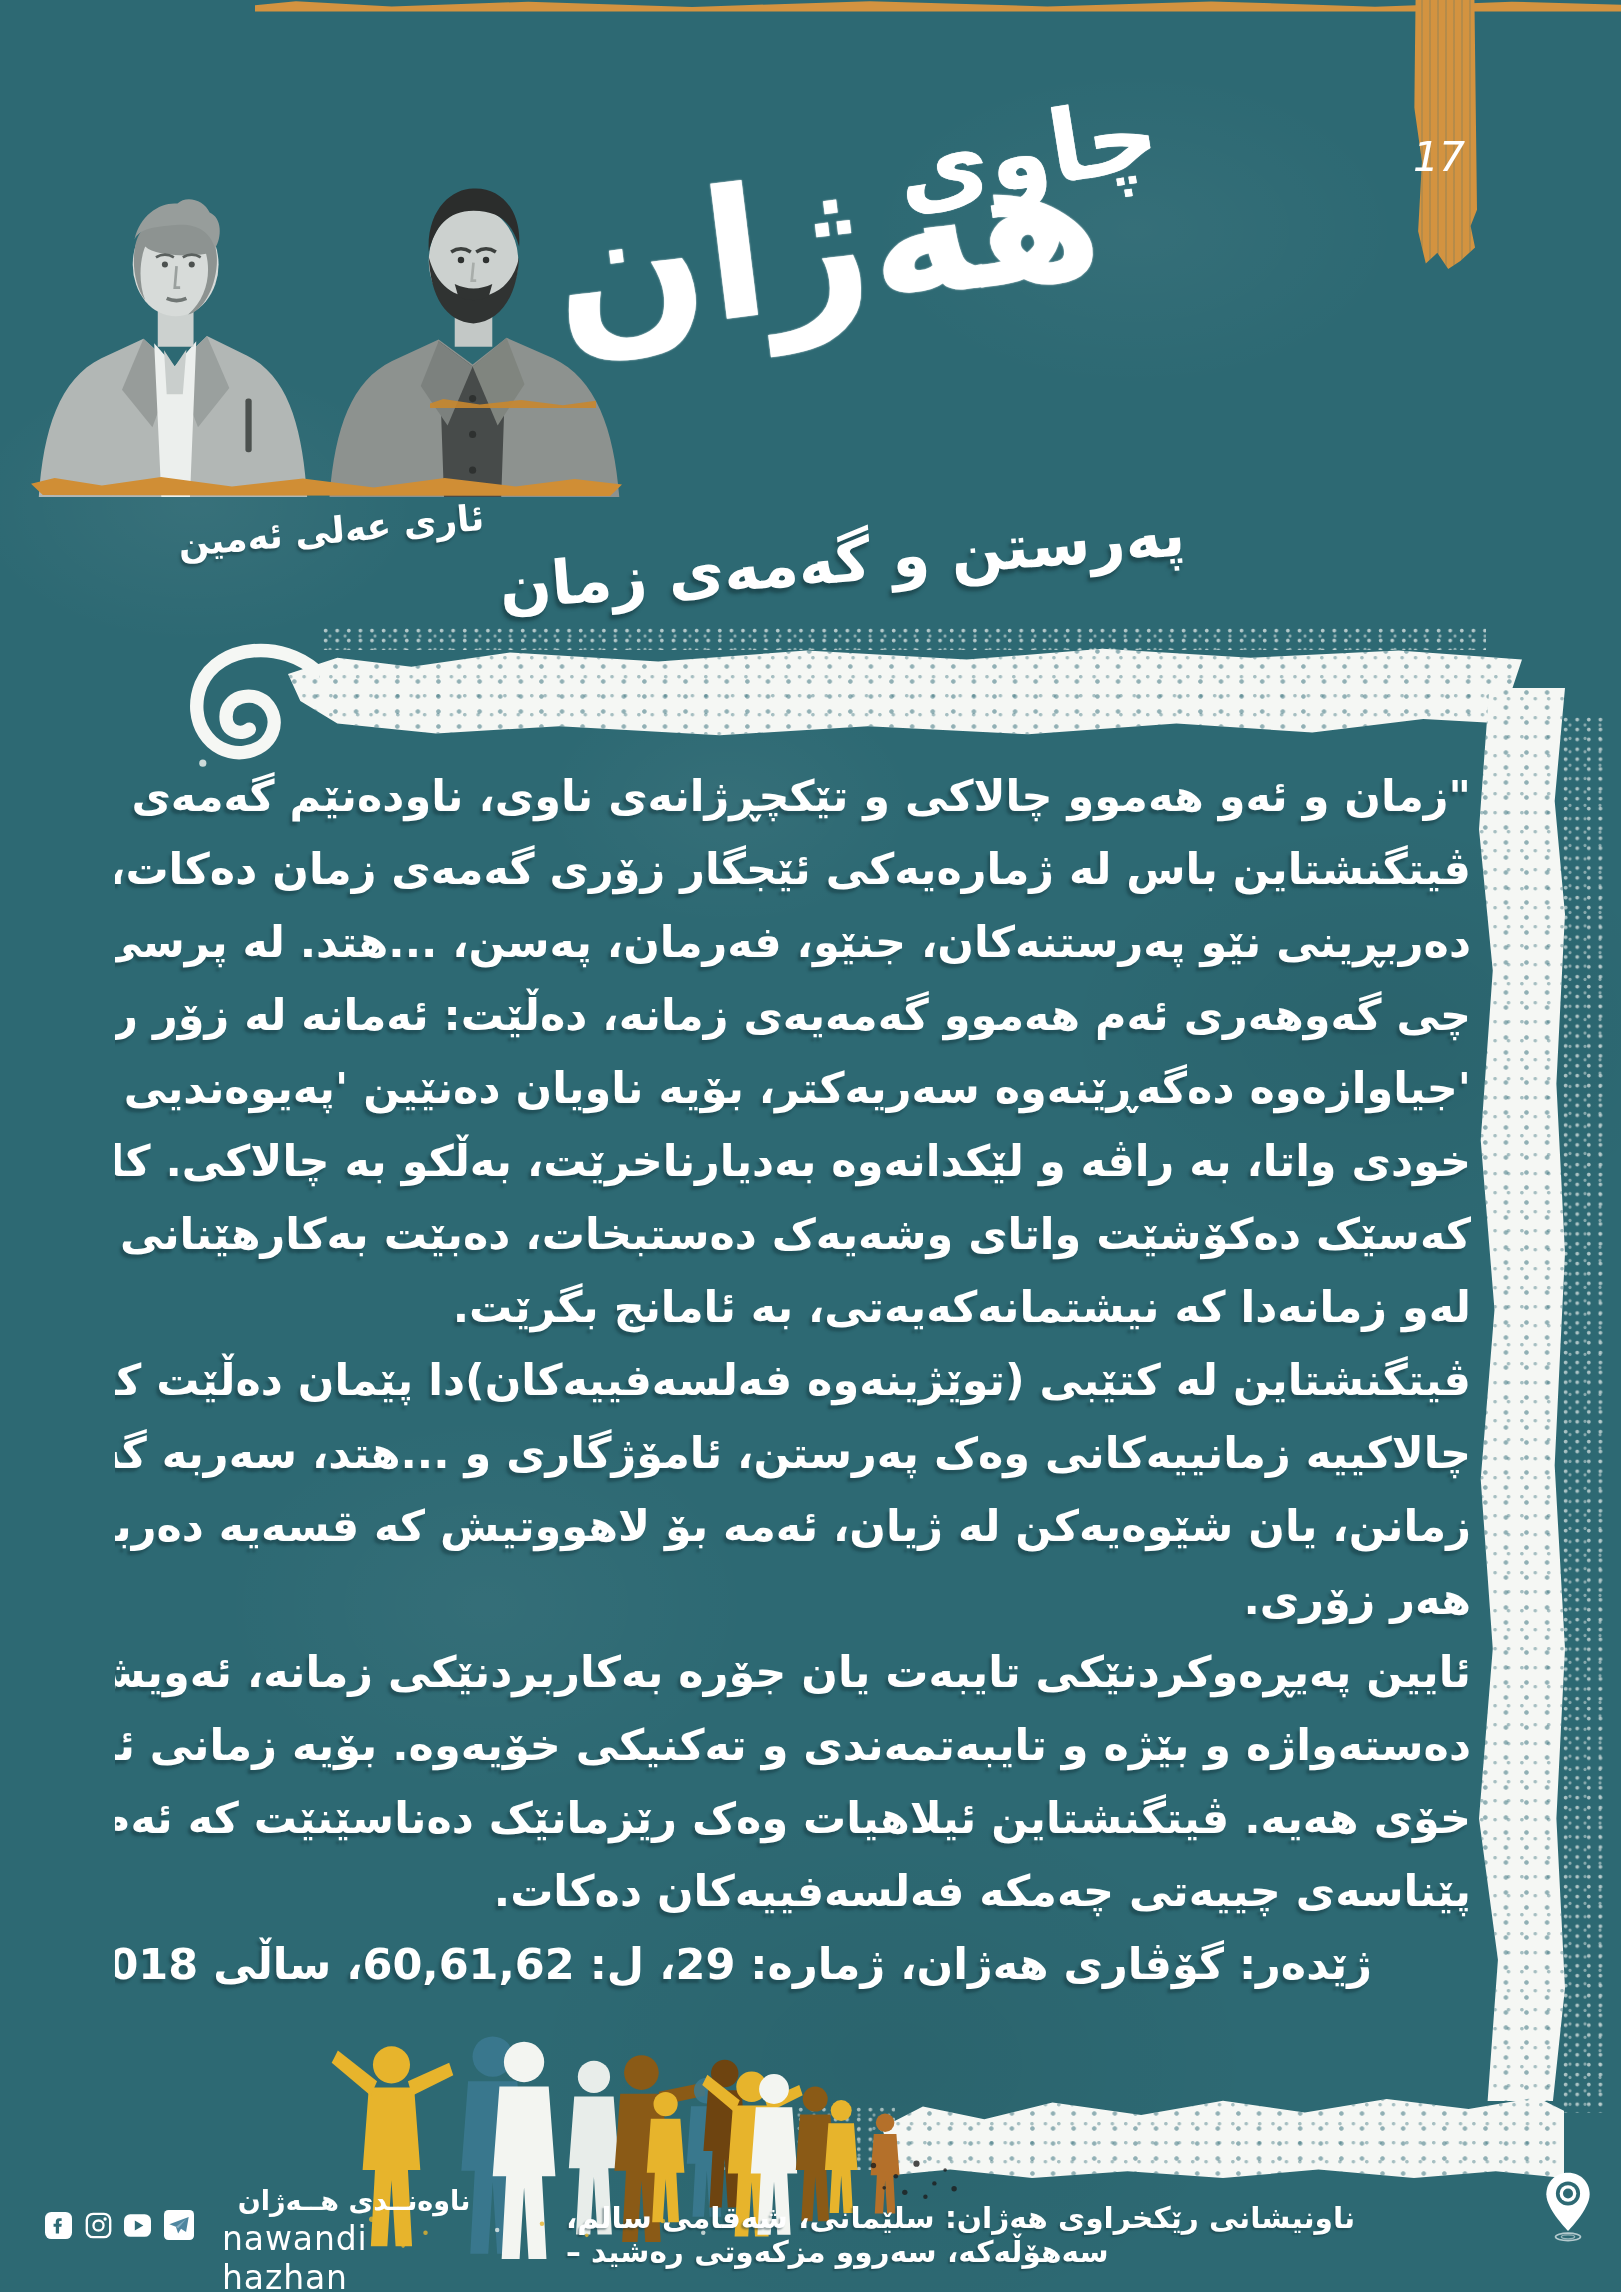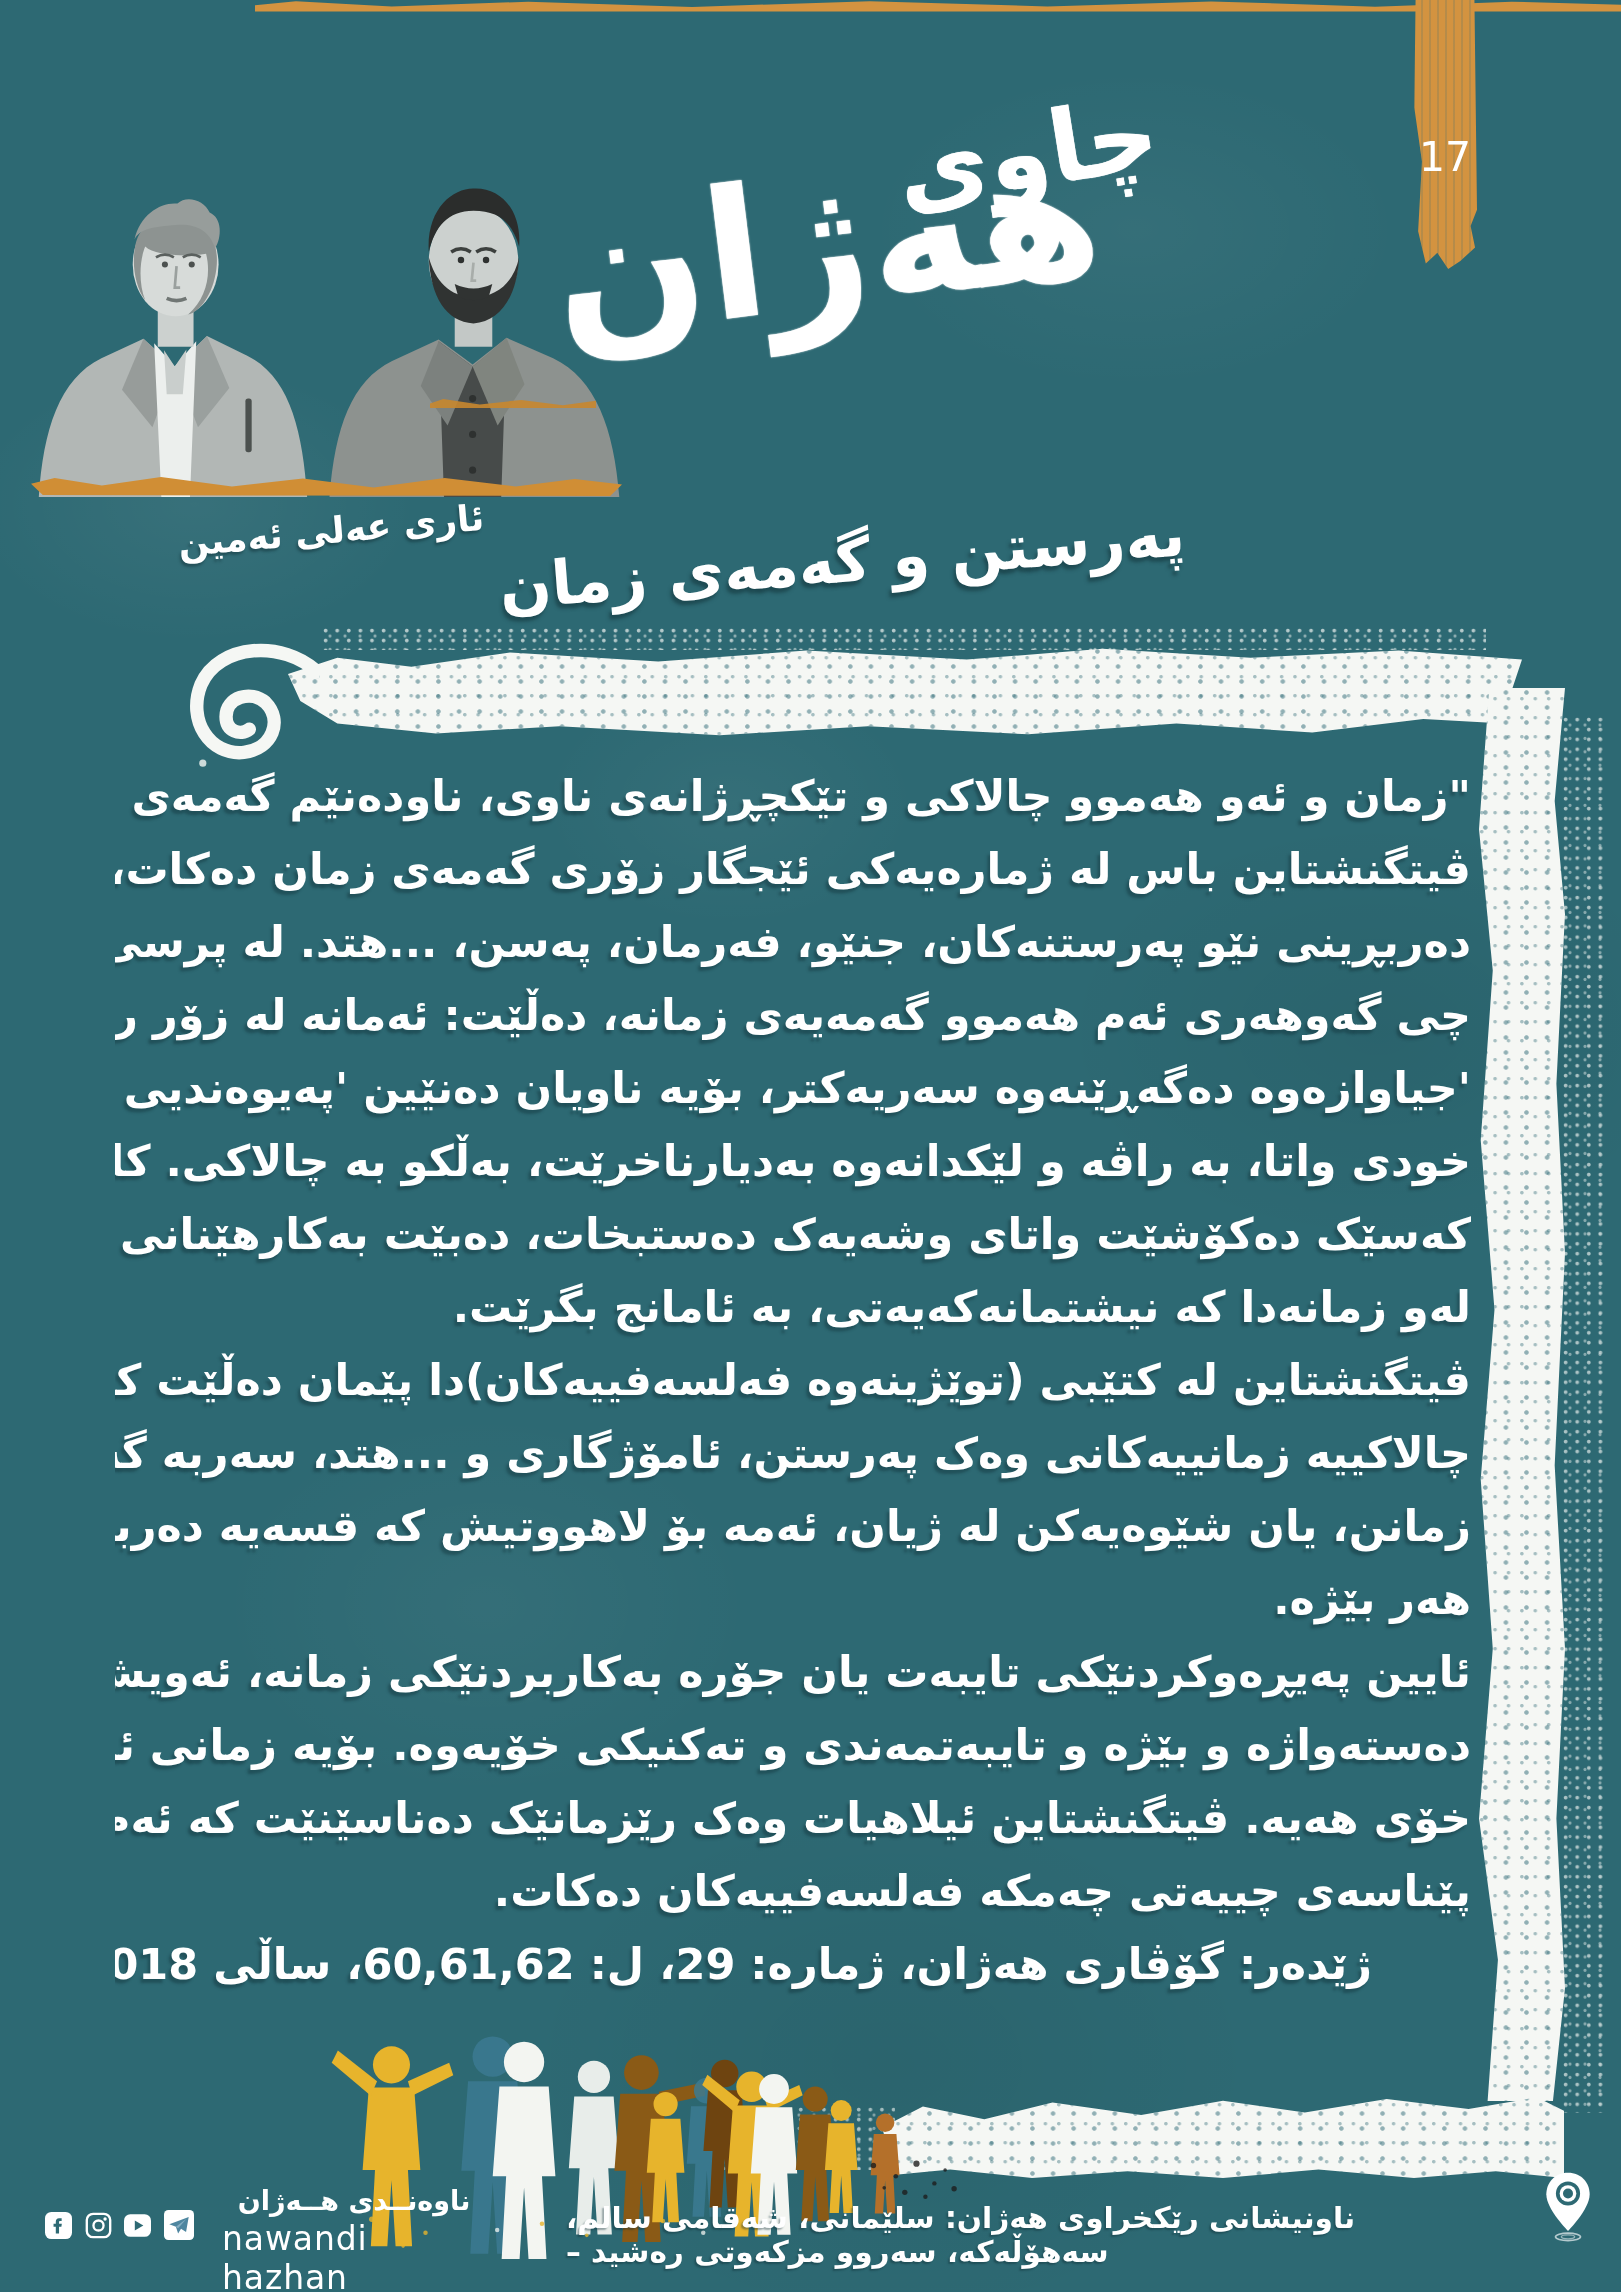--- a/index.html
+++ b/index.html
@@ -15,21 +15,21 @@
       radial-gradient(269px 179px at 45% 35%, rgba(255,255,255,.04), transparent 70%),
       #2d6973;
   }
   .abs{position:absolute;}
   
   .top-line{left:255px;top:0;width:1366px;height:11.6px;background:#d39340;
     clip-path:polygon(0 45%,3% 10%,10% 55%,20% 15%,32% 60%,45% 10%,58% 55%,70% 12%,82% 58%,92% 15%,100% 40%,100% 100%,0 100%);}
   .page-stripe{left:1413px;top:0;width:64px;height:269px;background:#d39340;
     background-image:repeating-linear-gradient(90deg, rgba(45,105,117,.18) 0 1.8px, transparent 1.8px 8px);
     clip-path:polygon(4% 0,96% 0,100% 78%,90% 84%,97% 92%,74% 97%,55% 100%,38% 94%,20% 98%,8% 86%,14% 60%,2% 40%);}
-  .page-number{left:1413px;top:133px;width:64px;text-align:center;font-size:41px;font-weight:400;color:#fff;}
+  .page-number{left:1413px;top:133px;width:64px;font-size:41px;font-weight:400;color:#fff;font-style:italic;}
   .streak{left:430px;top:399px;width:166px;height:9px;background:#c8872f;opacity:.9;
     clip-path:polygon(0 50%,8% 0,30% 60%,55% 10%,80% 70%,100% 20%,100% 100%,0 100%);}
   .photo-band{left:31px;top:477px;width:591px;height:19px;background:#d08e35;
     clip-path:polygon(0 35%,4% 5%,12% 45%,22% 0,34% 50%,46% 8%,58% 55%,70% 5%,82% 50%,92% 10%,100% 40%,98% 100%,2% 95%);}
   
   .logo-top{left:896px;top:100px;width:193px;text-align:center;font-size:100px;font-weight:700;
     transform:rotate(-9deg);text-shadow:0 0 0.9px #fff;}
   .logo-main{left:551px;top:125px;width:533px;text-align:center;font-size:179px;font-weight:700;
     transform:rotate(-7deg);text-shadow:0 0 1.8px #fff;line-height:1.35;}
   
@@ -150,21 +150,21 @@
       <div class="bline">ڤیتگنشتاین باس لە ژمارەیەکی ئێجگار زۆری گەمەی زمان دەکات، وەک:</div>
       <div class="bline">دەربڕینی نێو پەرستنەکان، جنێو، فەرمان، پەسن، ...هتد. لە پرسی ئەوەدا کە</div>
       <div class="bline">چی گەوهەری ئەم هەموو گەمەیەی زمانە، دەڵێت: ئەمانە لە زۆر رێگەی</div>
       <div class="bline">'جیاوازەوە دەگەڕێنەوە سەریەکتر، بۆیە ناویان دەنێین 'پەیوەندیی خزمایەتی'.</div>
       <div class="bline">خودی واتا، بە راڤە و لێکدانەوە بەدیارناخرێت، بەڵکو بە چالاکی. کاتێک</div>
       <div class="bline">کەسێک دەکۆشێت واتای وشەیەک دەستبخات، دەبێت بەکارهێنانی ئەو وشەیە</div>
       <div class="bline r">لەو زمانەدا کە نیشتمانەکەیەتی، بە ئامانج بگرێت.</div>
       <div class="bline">ڤیتگنشتاین لە کتێبی (توێژینەوە فەلسەفییەکان)دا پێمان دەڵێت کە ئایین و</div>
       <div class="bline">چالاکییە زمانییەکانی وەک پەرستن، ئامۆژگاری و ...هتد، سەربە گەمەکانی</div>
       <div class="bline">زمانن، یان شێوەیەکن لە ژیان، ئەمە بۆ لاهووتیش کە قسەیە دەربارەی خودا،</div>
-      <div class="bline r">هەر بێژە.</div>
+      <div class="bline r">هەر زۆری.</div>
       <div class="bline">ئایین پەیڕەوکردنێکی تایبەت یان جۆرە بەکاربردنێکی زمانە، ئەویش بە</div>
       <div class="bline">دەستەواژە و بێژە و تایبەتمەندی و تەکنیکی خۆیەوە. بۆیە زمانی ئایینی واتای</div>
       <div class="bline">خۆی هەیە. ڤیتگنشتاین ئیلاهیات وەک رێزمانێک دەناسێنێت کە ئەم رێزمانە</div>
       <div class="bline r">پێناسەی چییەتی چەمکە فەلسەفییەکان دەکات.</div>
       <div class="bline r" style="padding-right: 99px;">ژێدەر: گۆڤاری هەژان، ژمارە: 29، ل: 60,61,62، ساڵی 2018</div>
     </div>
 
   <svg class="abs silhouettes" viewBox="0 0 730 280">
     <defs>
       <g id="p-stand">

